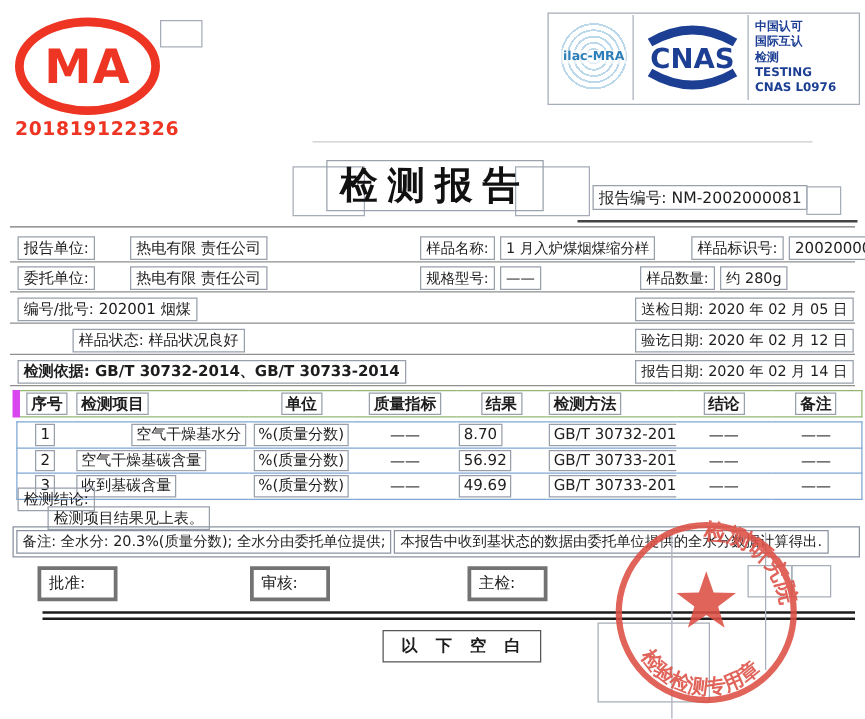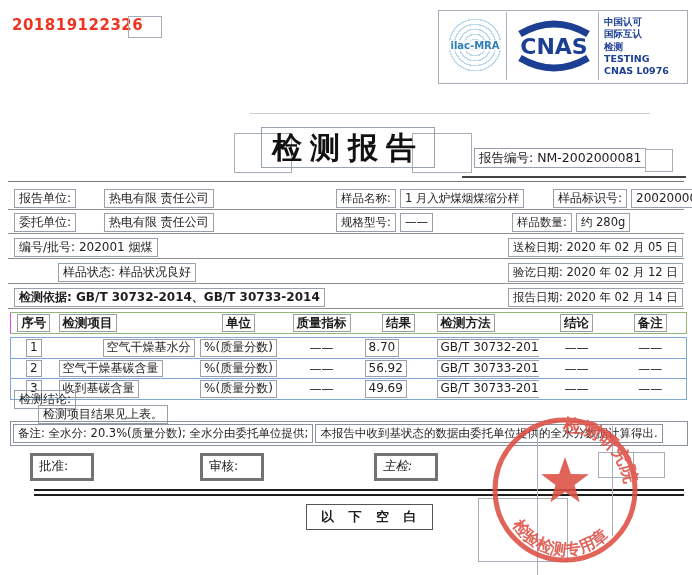--- a/index.html
+++ b/index.html
@@ -26,21 +26,21 @@
   .vline{position:absolute;width:1px;background:#aab0bb;}
   
   .title{font-family:"DejaVu Serif","Liberation Serif",serif;font-weight:bold;font-size:30px;
          letter-spacing:8px;color:#111;}
   .title-box{border:1px solid #9aa2ad;padding:2px 10px;background:transparent;}
   
   table.results{border-collapse:collapse;table-layout:fixed;width:676px;font-size:12px;}
   table.results td,table.results th{padding:1px 2px;text-align:center;overflow:hidden;}
   tr.thead th{font-weight:bold;font-size:12.5px;
       border-top:1px solid #93b874;border-bottom:1px solid #93b874;}
-  tr.thead th:first-child{border-left:1px solid #d946ef;}
+  tr.thead th:first-child{border-left:6px solid #d946ef;}
   tr.thead th:last-child{border-right:1px solid #93b874;}
   tr.spacer td{height:3px;border:none;padding:0;}
   tr.trow td{border-top:1px solid #7fa8d4;border-bottom:1px solid #7fa8d4;}
   tr.trow td:first-child{border-left:1px solid #7fa8d4;}
   tr.trow td:last-child{border-right:1px solid #7fa8d4;}
   table.results .annot{padding:0 3px;line-height:1.3;}
   tr.thead .annot{border-color:#98a0ab;}
   
   .signbox{position:absolute;border:3px solid #737373;font-size:12.5px;
            padding:2px 6px 4px 6px;min-width:46px;height:16px;white-space:nowrap;}
@@ -50,20 +50,23 @@
   .remarkbox{position:absolute;border:1px solid #8a92a0;display:flex;gap:2px;align-items:center;
              font-size:11.5px;padding:2px 2px;white-space:nowrap;}
   .stamp{position:absolute;opacity:0.88;}
 </style>
 </head>
 <body>
 
 <div class="page">
 
   <div class="abs" style="left:12px;top:14px;">
+    <div class="cma-oval">
+      <span class="cma-ma">MA</span>
+    </div>
     <div class="cma-num" style="margin-top:2px;">201819122326</div>
   </div>
   <div class="abs ghost" style="left:128px;top:16px;width:32px;height:20px;"></div>
 
   <div class="abs ghost" style="left:438px;top:10px;width:248px;height:72px;"></div>
   <div class="vline" style="left:506px;top:12px;height:68px;"></div>
   <div class="vline" style="left:598px;top:12px;height:68px;"></div>
 
   <div class="abs cnas-wrap" style="left:514px;top:20px;width:80px;">
     <svg width="80" height="52" viewBox="0 0 80 52">
@@ -242,21 +245,21 @@
     <span class="annot" style="border-color:#8a92a0;">备注: 全水分: 20.3%(质量分数); 全水分由委托单位提供;</span>
     <span class="annot" style="border-color:#8a92a0;">本报告中收到基状态的数据由委托单位提供的全水分数据计算得出.</span>
   </div>
 
   <div class="signbox" style="left:30px;top:453px;">
     <span>批准:</span>
   </div>
   <div class="signbox" style="left:200px;top:453px;">
     <span>审核:</span>
   </div>
-  <div class="signbox" style="left:374px;top:453px;font-style:italic;">
+  <div class="signbox" style="left:374px;top:453px;">
     <span>主检:</span>
   </div>
 
   <div class="dline" style="left:34px;top:489px;width:650px;"></div>
 
   <div class="blankbox" style="left:306px;top:504px;">
     <span>以 下 空 白</span>
   </div>
 
   <div class="abs ghost" style="left:598px;top:452px;width:34px;height:24px;"></div>

